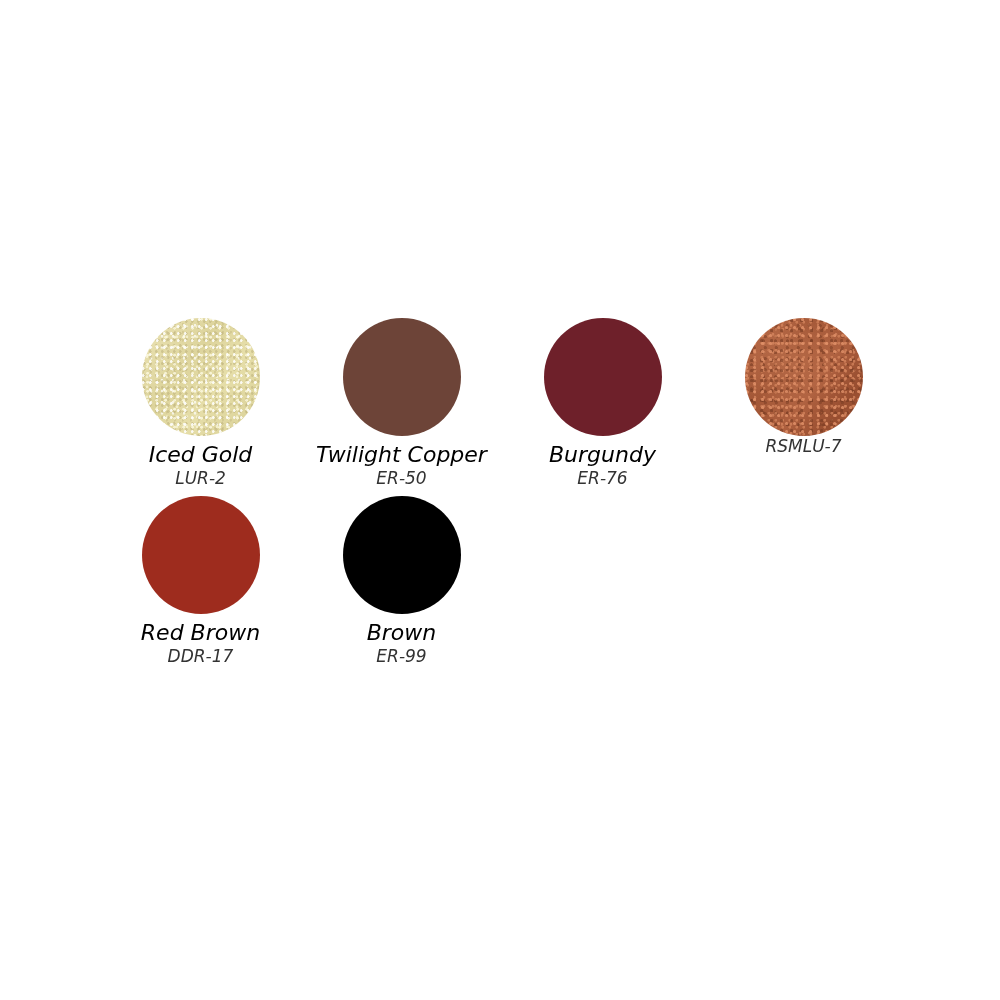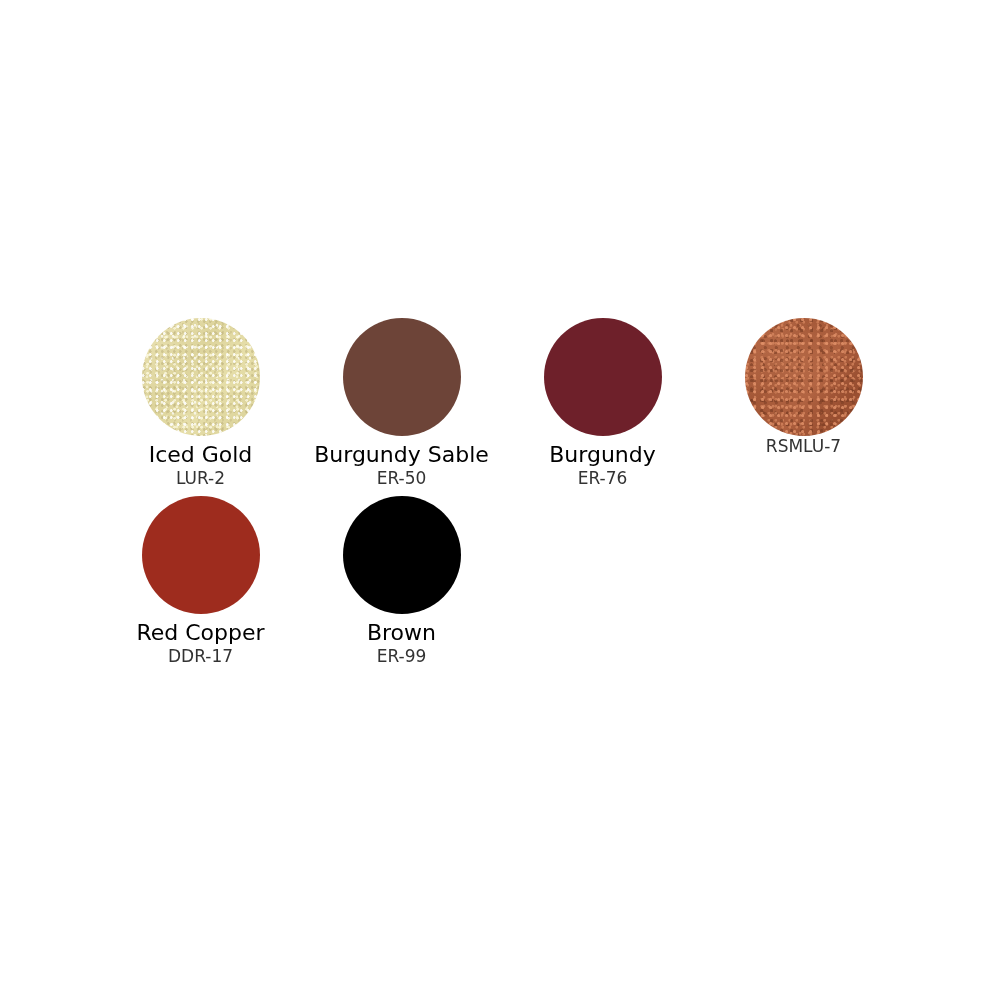--- a/index.html
+++ b/index.html
@@ -21,20 +21,21 @@
     width: 804px;
     display: grid;
     grid-template-columns: repeat(4, 201px);
     grid-template-rows: repeat(2, 178px);
   }
 
   .swatch-cell {
     display: flex;
     flex-direction: column;
     align-items: center;
+    font-style: italic;
   }
 
   .swatch-disc {
     width: 118px;
     height: 118px;
     border-radius: 50%;
     flex: 0 0 auto;
   }
 
   .swatch-name {
@@ -99,35 +100,35 @@
 <body style="background-color: rgb(255, 255, 255);">
 
 <div id="swatch-grid">
     <div class="swatch-cell">
       <div class="swatch-disc tex-iced-gold"></div>
       <div class="swatch-name">Iced Gold</div>
       <div class="swatch-code">LUR-2</div>
     </div>
     <div class="swatch-cell">
       <div class="swatch-disc" style="background-color: rgb(109, 68, 56);"></div>
-      <div class="swatch-name">Burgundy Sable</div>
+      <div class="swatch-name">Twilight Copper</div>
       <div class="swatch-code">ER-50</div>
     </div>
     <div class="swatch-cell">
       <div class="swatch-disc" style="background-color: rgb(110, 32, 42);"></div>
       <div class="swatch-name">Burgundy</div>
       <div class="swatch-code">ER-76</div>
     </div>
     <div class="swatch-cell">
       <div class="swatch-disc tex-copper-metallic"></div>
       <div class="swatch-code">RSMLU-7</div>
     </div>
     <div class="swatch-cell">
       <div class="swatch-disc" style="background-color: rgb(158, 44, 30);"></div>
-      <div class="swatch-name">Red Copper</div>
+      <div class="swatch-name">Red Brown</div>
       <div class="swatch-code">DDR-17</div>
     </div>
     <div class="swatch-cell">
       <div class="swatch-disc" style="background-color: rgb(0, 0, 0);"></div>
       <div class="swatch-name">Brown</div>
       <div class="swatch-code">ER-99</div>
     </div>
   </div>
 
 </body></html>

